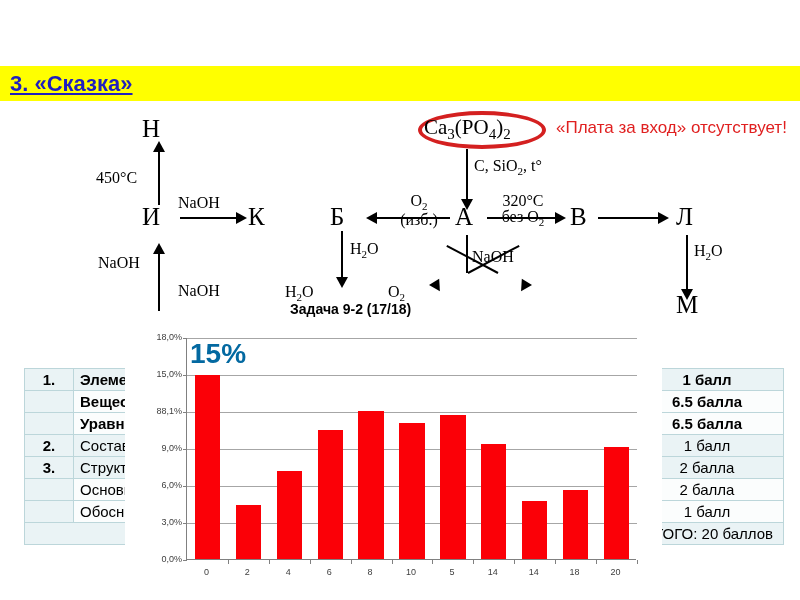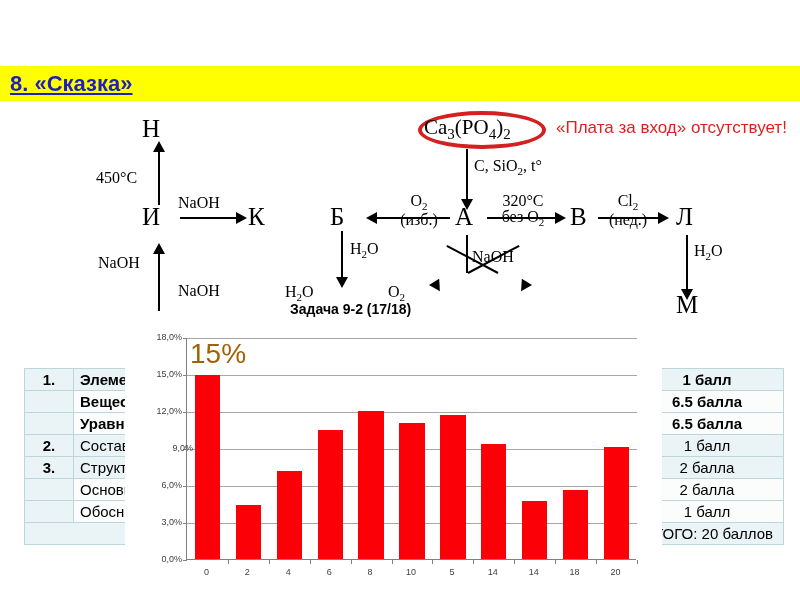--- a/index.html
+++ b/index.html
@@ -102,32 +102,32 @@
   }
   .ytickmark{position:absolute;left:-4px;width:4px;height:1px;background:#808080;}
   .bar{position:absolute;bottom:0;background:#fb0007;}
   .xtick{
     position:absolute;top:4px;font-size:9px;color:#404040;text-align:center;
     font-family:"Liberation Sans", sans-serif;
   }
   .xtickmark{position:absolute;top:0;width:1px;height:4px;background:#808080;}
   .big-pct{
     position:absolute;left:64px;top:9px;
-    font-family:"Liberation Sans", sans-serif;font-size:28px;font-weight:normal;
-    color:#a16207;
+    font-family:"Liberation Sans", sans-serif;font-size:28px;font-weight:bold;
+    color:#0369a1;
   }
 </style>
 </head>
 <body>
 
 <div id="slide">
 
 
   <div class="yellow-band"></div>
-  <div class="band-label">8. «Сказка»</div>
+  <div class="band-label">3. «Сказка»</div>
 
   <div class="diag">
 
     <div class="lbl node" style="left:142px;top:14px;">Н</div>
     <div class="arr arr-v" style="left:158px;top:46px;height:58px;"></div>
     <div class="head head-up" style="left:153px;top:40px;"></div>
     <div class="lbl cond" style="left:96px;top:69px;">450°C</div>
 
     <div class="lbl node" style="left:142px;top:102px;">И</div>
     <div class="arr arr-h" style="left:180px;top:116px;width:58px;"></div>
@@ -158,21 +158,20 @@
     <div class="lbl cond" style="left:350px;top:140px;">H<sub>2</sub>O</div>
 
     <div class="lbl node" style="left:455px;top:102px;">А</div>
     <div class="arr arr-h" style="left:487px;top:116px;width:70px;"></div>
     <div class="head head-right" style="left:555px;top:111px;"></div>
     <div class="lbl cond" style="left:490px;top:92px;width:66px;">320°C<br>без O<sub>2</sub></div>
 
     <div class="lbl node" style="left:570px;top:102px;">В</div>
     <div class="arr arr-h" style="left:598px;top:116px;width:62px;"></div>
     <div class="head head-right" style="left:658px;top:111px;"></div>
-    <div class="lbl cond" style="left:600px;top:92px;width:56px;">Cl<sub>2</sub><br>(нед.)</div>
 
     <div class="lbl node" style="left:676px;top:102px;">Л</div>
     <div class="arr arr-v" style="left:686px;top:134px;height:60px;"></div>
     <div class="head head-down" style="left:681px;top:188px;"></div>
     <div class="lbl cond" style="left:694px;top:142px;">H<sub>2</sub>O</div>
     <div class="lbl node" style="left:676px;top:190px;">М</div>
 
     <div class="arr arr-v" style="left:466px;top:134px;height:38px;"></div>
     <div class="lbl cond" style="left:472px;top:148px;">NaOH</div>
     <div class="arr" style="left:440px;top:171px;width:58px;height:2px;transform:rotate(28deg);transform-origin:100% 50%;"></div>
@@ -270,22 +269,22 @@
         <div class="bar" style="left: 375.955px; width: 25.3636px; height: 69.0667px; background: rgb(251, 0, 7);"></div>
         <div class="xtickmark" style="left: 409.091px; top: 222px;"></div>
         <div class="bar" style="left: 416.864px; width: 25.3636px; height: 112.233px; background: rgb(251, 0, 7);"></div>
         <div class="xtickmark" style="left: 450px; top: 222px;"></div>
       </div>
     <div id="xaxis"></div>
     <div id="yaxis"></div>
   <div class="ytick" style="top: 231px; left: 0px; width: 56px;">0,0%</div>
       <div class="ytick" style="top: 194px; left: 0px; width: 56px;">3,0%</div>
       <div class="ytick" style="top: 157px; left: 0px; width: 56px;">6,0%</div>
-      <div class="ytick" style="top: 120px; left: 11px; width: 56px; text-align: right;">9,0%</div>
-      <div class="ytick" style="top: 83px; left: 0px; width: 56px;">12,0%</div>
+      <div class="ytick" style="top: 120px; left: 0px; width: 56px; text-align: right;">9,0%</div>
+      <div class="ytick" style="top: 83px; left: 0px; width: 56px;">88,1%</div>
       <div class="ytick" style="top: 46px; left: 0px; width: 56px;">15,0%</div>
       <div class="ytick" style="top: 9px; left: 0px; width: 56px;">18,0%</div>
       <div class="xtick" style="left: 60px; top: 238px; width: 40.9091px;">0</div>
       <div class="xtick" style="left: 100.909px; top: 238px; width: 40.9091px;">2</div>
       <div class="xtick" style="left: 141.818px; top: 238px; width: 40.9091px;">4</div>
       <div class="xtick" style="left: 182.727px; top: 238px; width: 40.9091px;">6</div>
       <div class="xtick" style="left: 223.636px; top: 238px; width: 40.9091px;">8</div>
       <div class="xtick" style="left: 264.545px; top: 238px; width: 40.9091px;">10</div>
       <div class="xtick" style="left: 305.455px; top: 238px; width: 40.9091px;">5</div>
       <div class="xtick" style="left: 346.364px; top: 238px; width: 40.9091px;">14</div>

